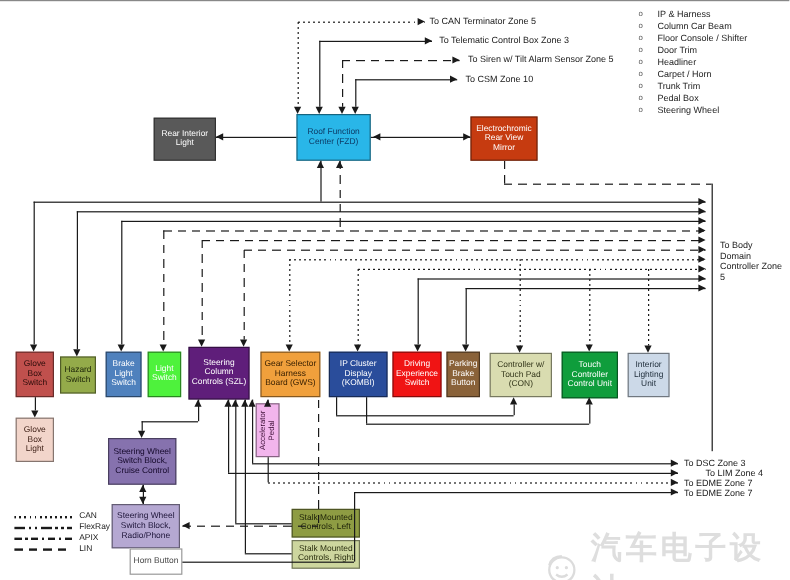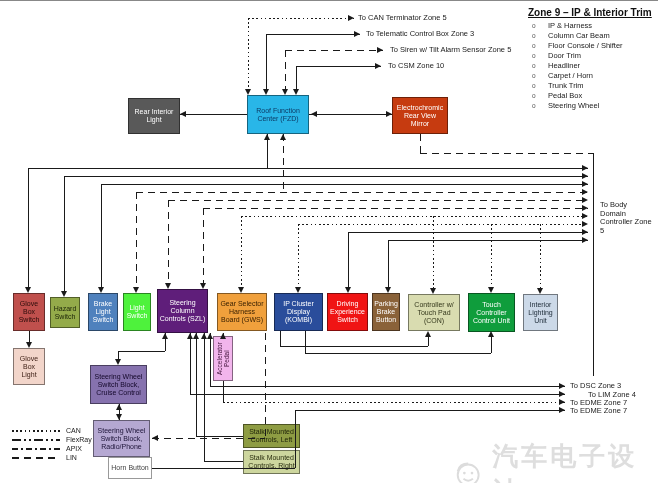--- a/index.html
+++ b/index.html
@@ -37,21 +37,20 @@
   .bus-label{font-size:7px;color:#1a1a1a;}
   #watermark{position:absolute;left:452px;top:438px;display:flex;align-items:center;color:#dcdcdc;}
   #watermark-text{font-size:26px;letter-spacing:3px;color:#dedede;font-weight:bold;}
 </style>
 </head>
 <body>
 
 <div id="canvas">
 
   <div id="zone-legend">
-    <div id="zone-legend-title">Zone 9 – IP &amp; Interior Trim</div>
     <div id="zone-legend-items">
         <div class="zl-row">
           <span class="zl-bullet">o</span>
           <span>IP &amp; Harness</span>
         </div>
         <div class="zl-row">
           <span class="zl-bullet">o</span>
           <span>Column Car Beam</span>
         </div>
         <div class="zl-row">

